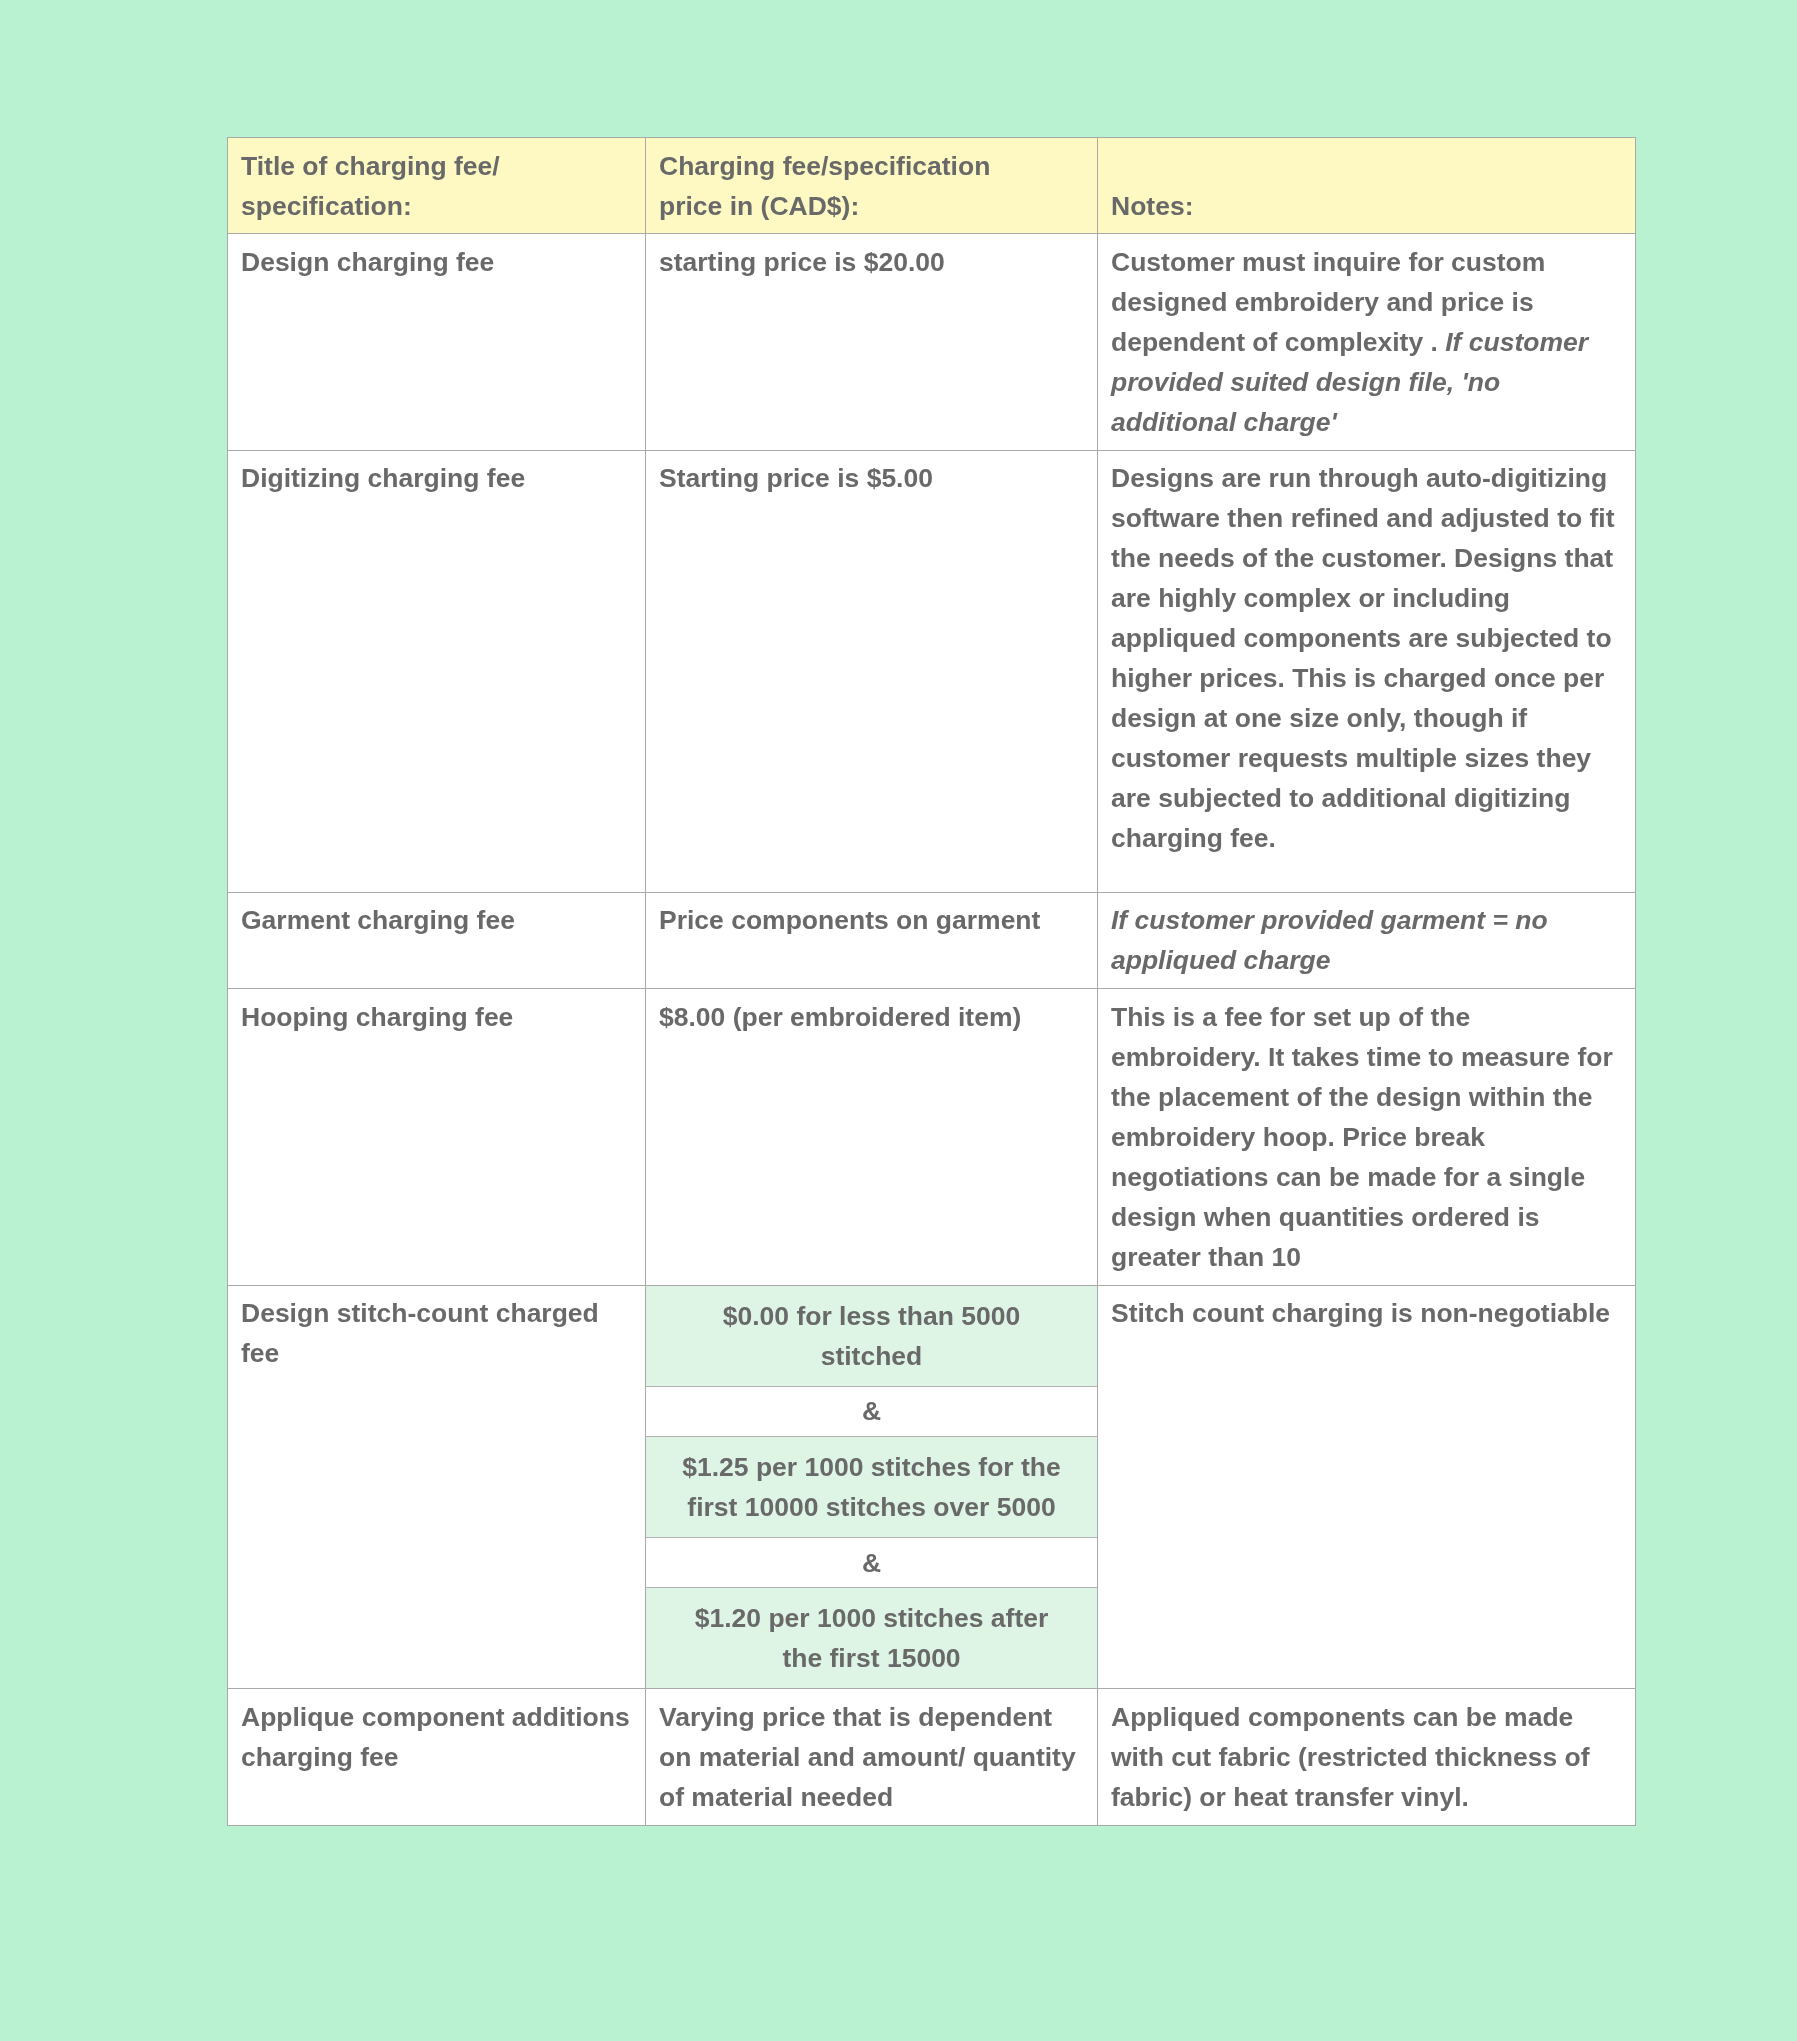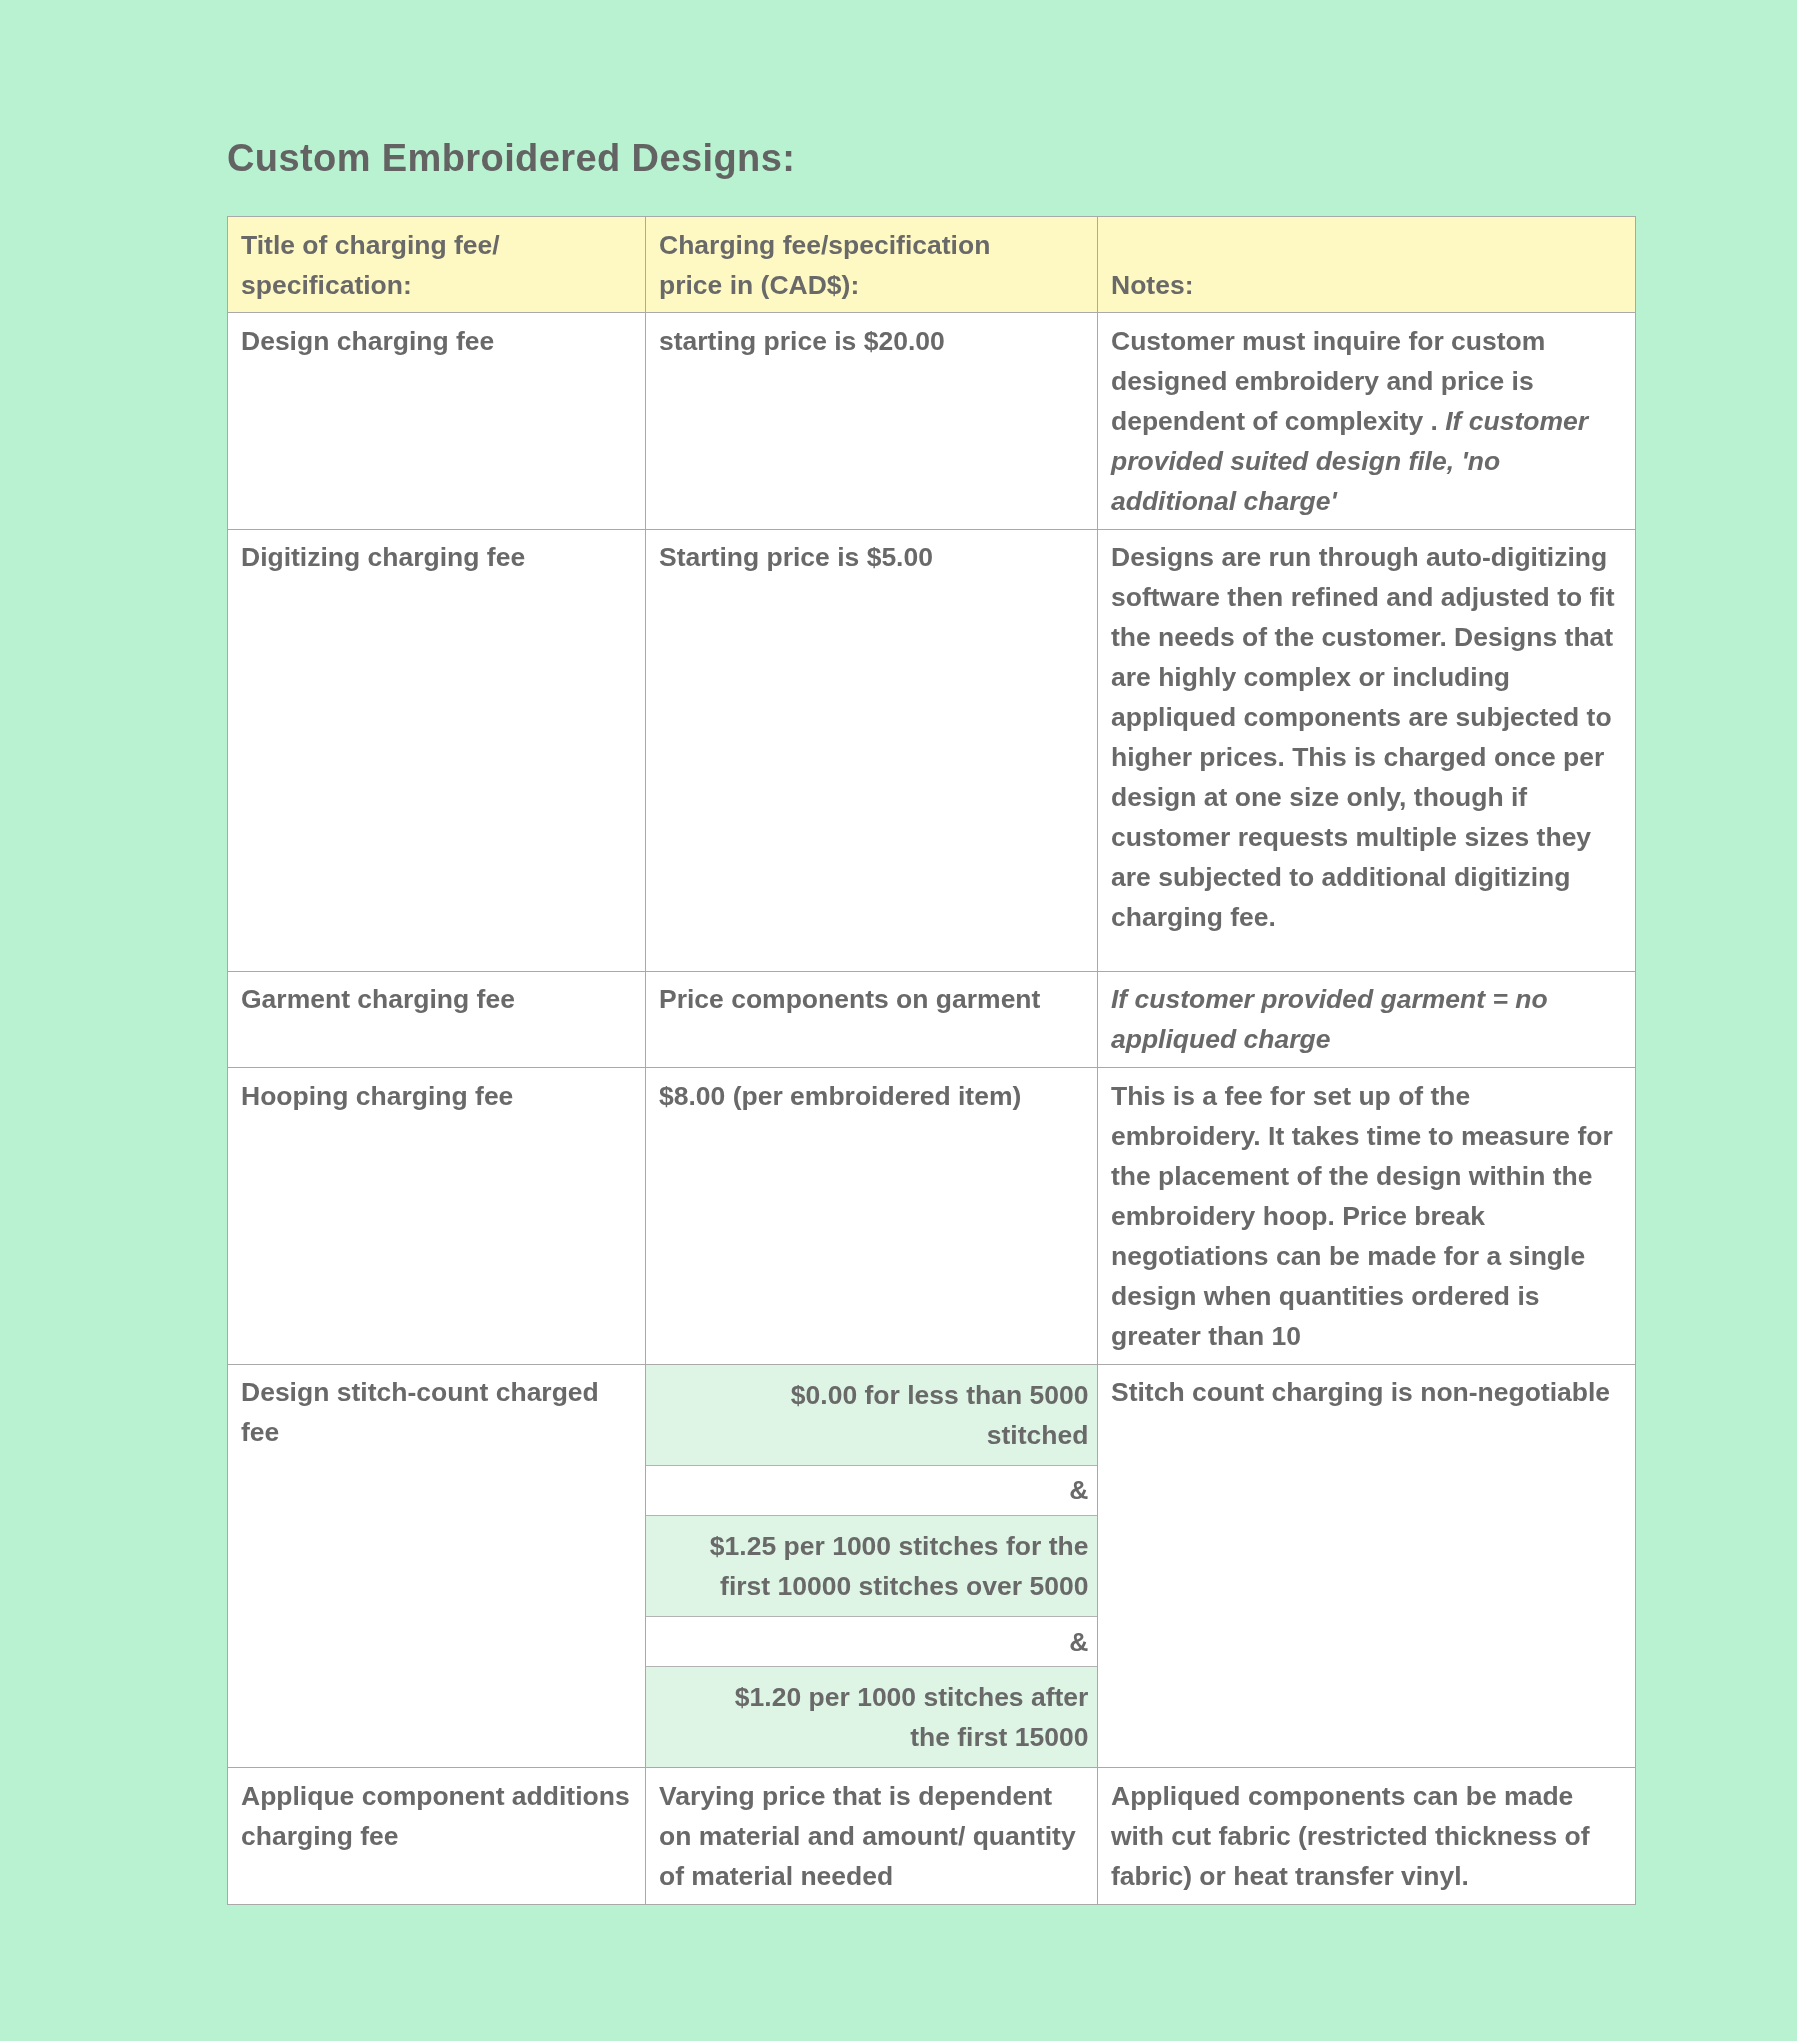--- a/index.html
+++ b/index.html
@@ -35,36 +35,35 @@
     line-height: 40px;
     text-align: left;
     font-weight: bold;
     word-wrap: break-word;
   }
   .fee-table thead th { background: #fef9c3; }
   .valign-bottom { vertical-align: bottom !important; }
   .preline { white-space: pre-line; }
   td.seg-cell { padding: 0; vertical-align: top; }
   .seg {
-    text-align: right;
+    text-align: center;
     white-space: pre-line;
     font-size: 26.5px;
     line-height: 40px;
   }
   .seg.green { background: #def5e6; padding: 10.3px 8.6px; }
   .seg.amp { background: #ffffff; padding: 4.3px 8.6px; }
   .seg + .seg { border-top: 1.7px solid #b3b3b3; }
   .italic { font-style: italic; }
 </style>
 </head>
 <body>
 
 <div class="page">
 
-  <h1 class="doc-title">Custom Embroidered Designs:</h1>
 
   <table class="fee-table">
     <colgroup>
       <col style="width:418px">
       <col style="width:452px">
       <col style="width:538px">
     </colgroup>
     <thead>
       <tr style="height:86px">
         <th class="preline">Title of charging fee/

